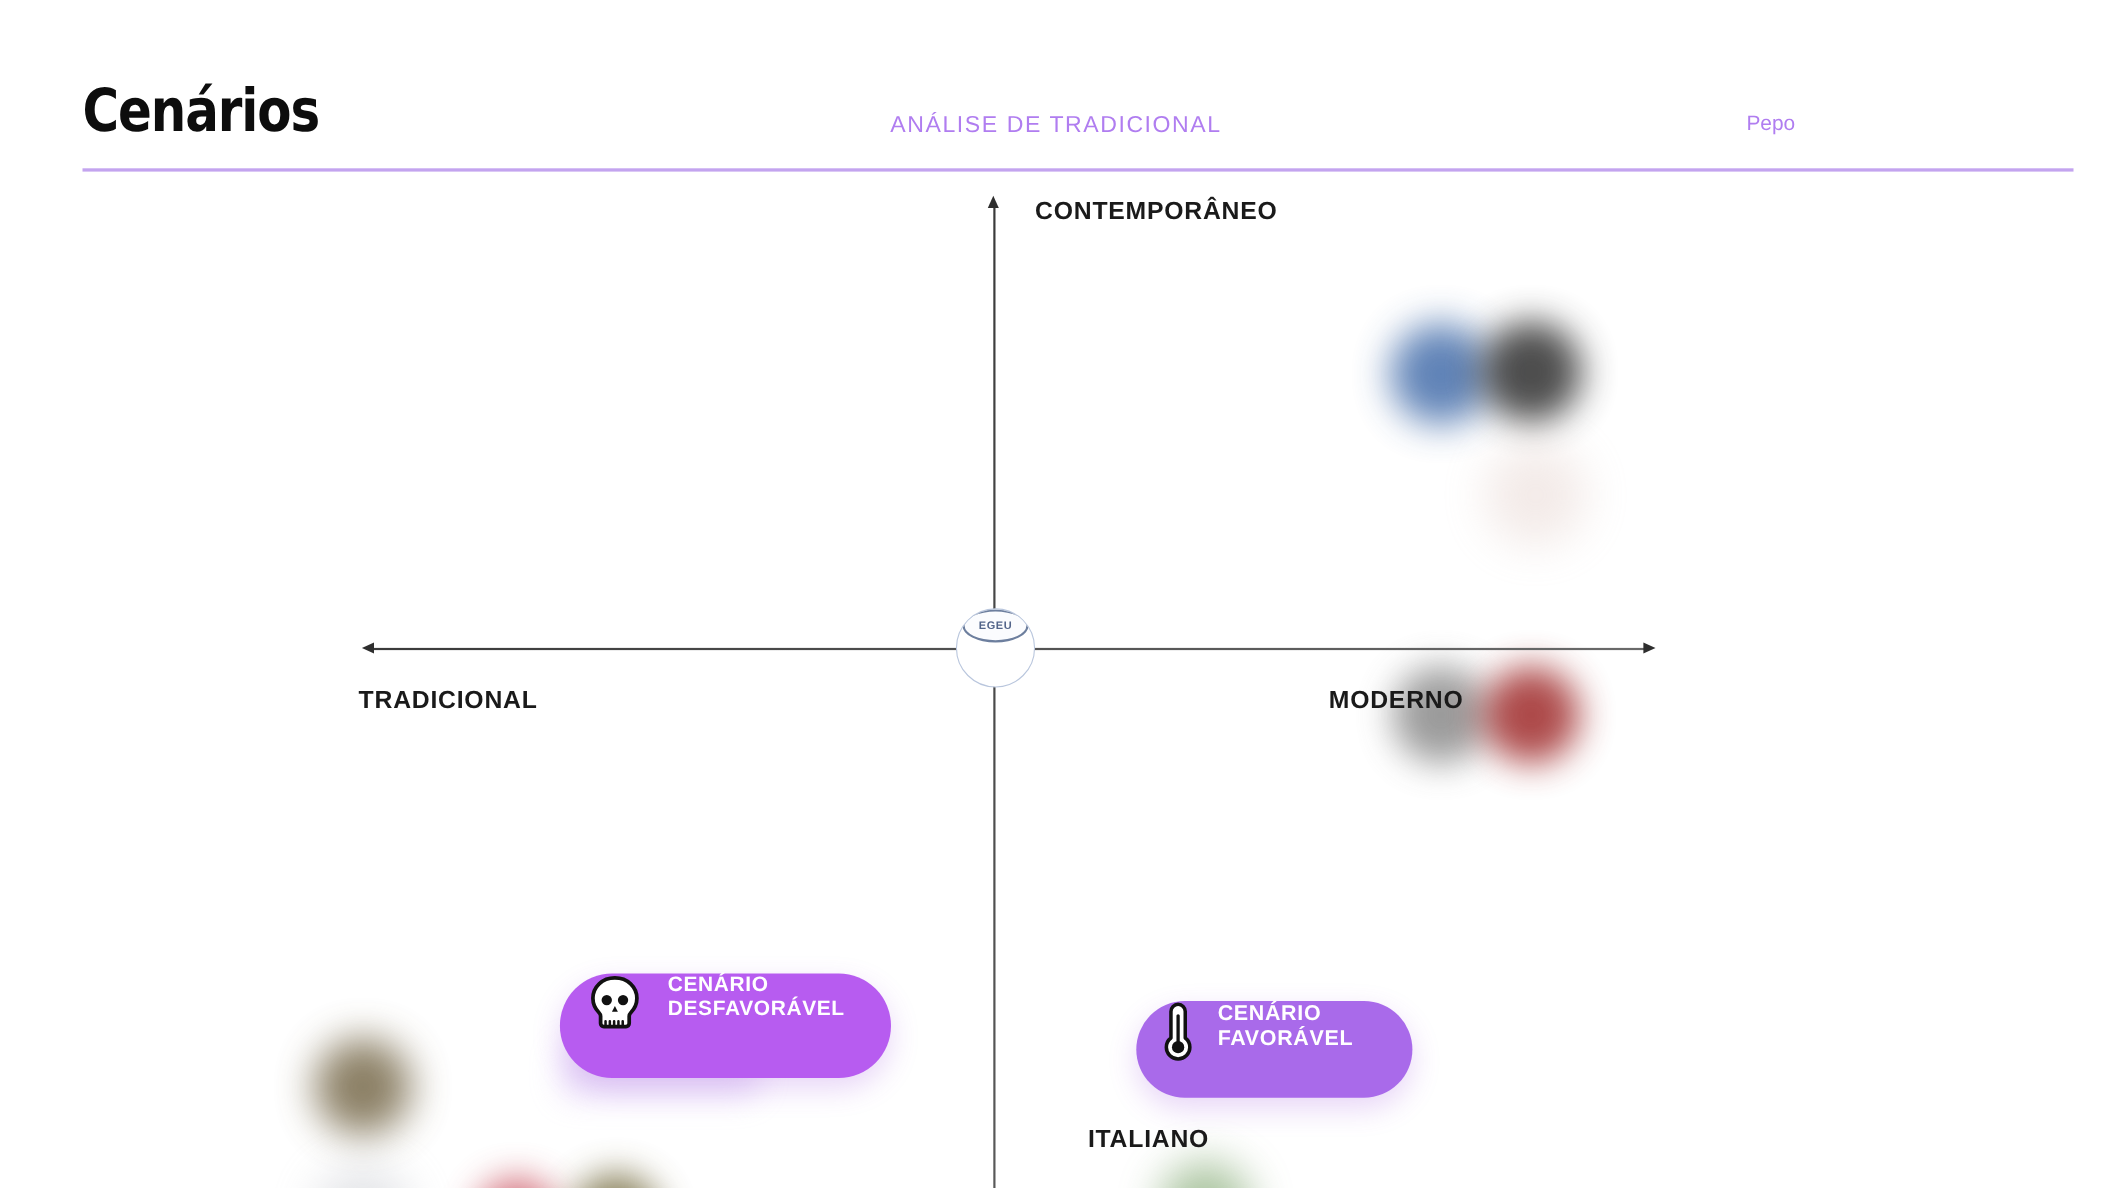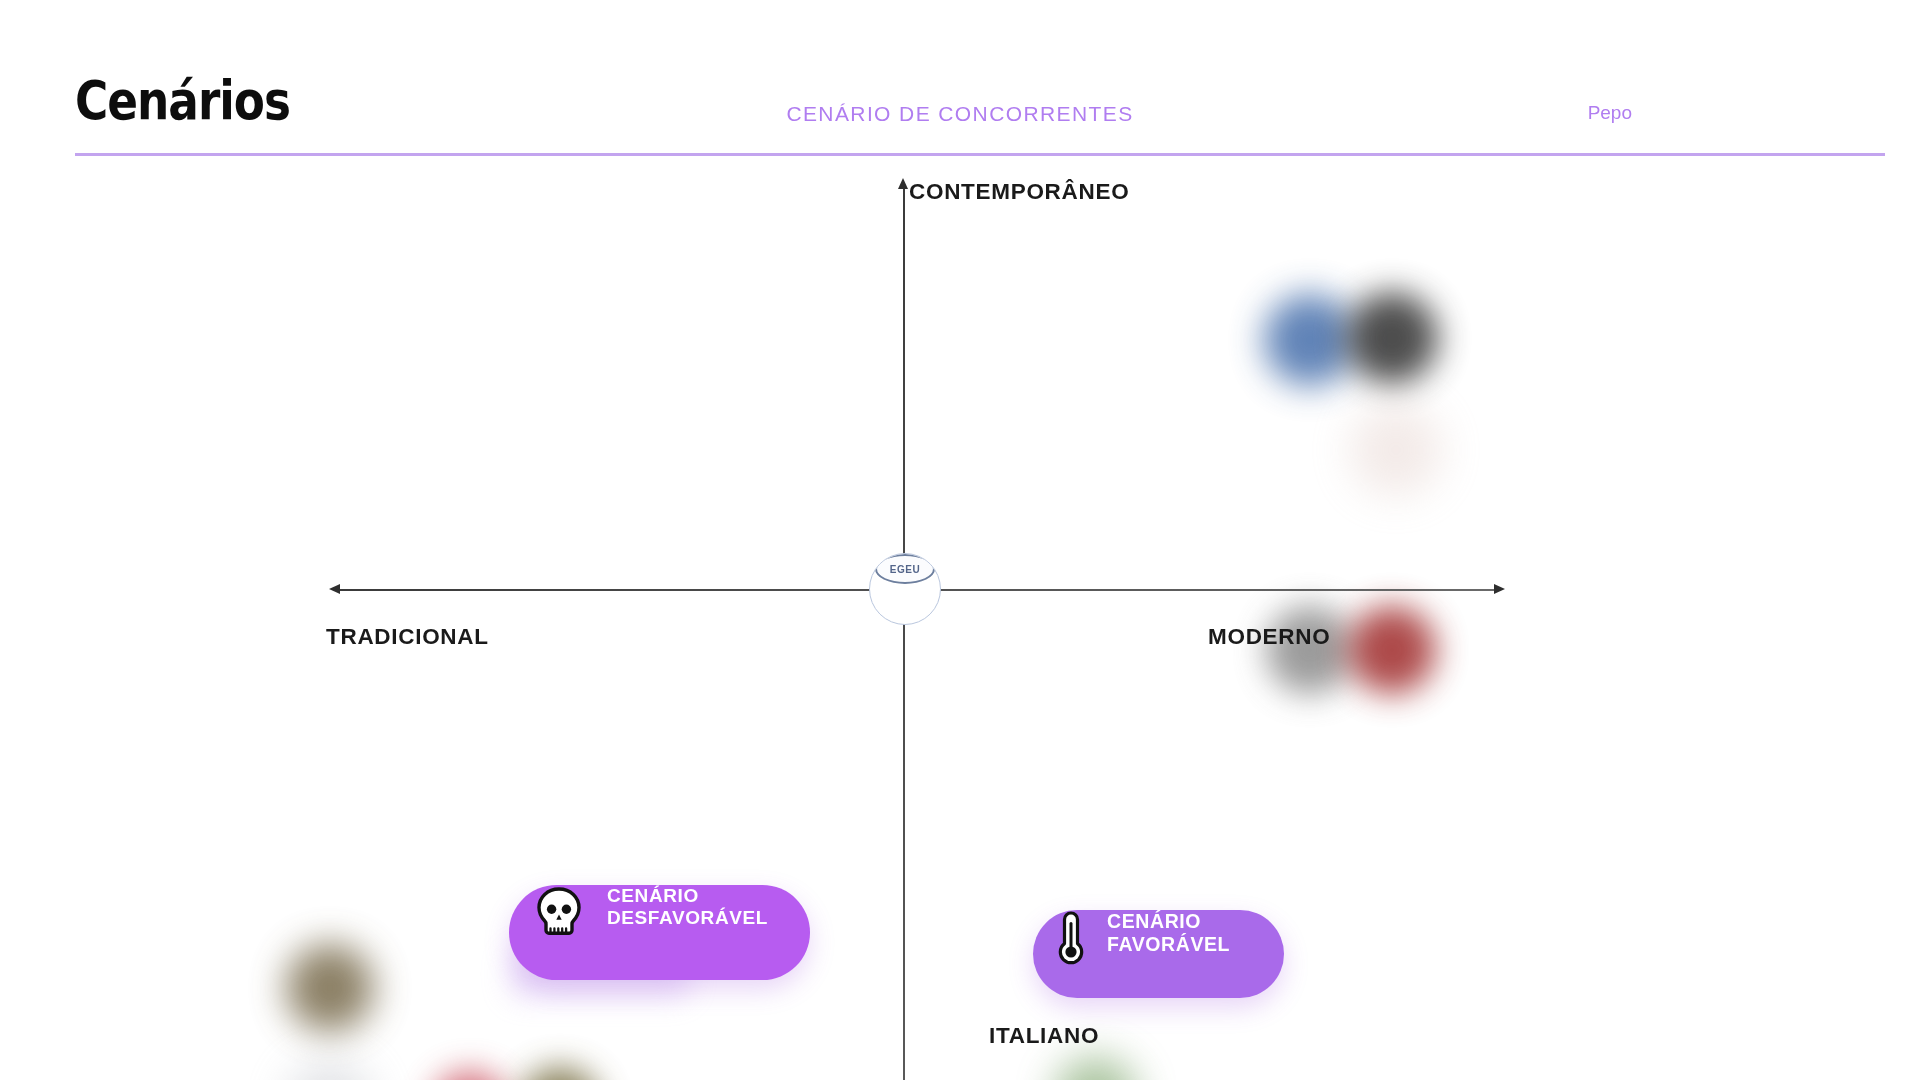--- a/index.html
+++ b/index.html
@@ -122,21 +122,21 @@
 
   
   .axis-label {
     position: absolute;
     font-size: 22.5px;
     font-weight: bold;
     letter-spacing: 0.7px;
     color: #1a1a1a;
     white-space: nowrap;
   }
-  #label-top    { left: 909px; top: 29px; }
+  #label-top    { left: 941px; top: 29px; }
   #label-bottom { left: 989px; top: 873px; }
   #label-left   { left: 326px; top: 474px; }
   #label-right  { left: 1208px; top: 474px; }
 
   
   #center-logo {
     position: absolute;
     left: 869px;
     top: 403px;
     width: 70px;
@@ -217,21 +217,21 @@
     filter: blur(14px);
   }
 </style>
 </head>
 <body>
 
 <div id="slide-header">
 
   <div id="page-title">Cenários</div>
 
-  <div id="header-subtitle">CENÁRIO DE CONCORRENTES</div>
+  <div id="header-subtitle">ANÁLISE DE TRADICIONAL</div>
 
   <div id="header-brand">Pepo</div>
 
   <div id="header-divider"></div>
 </div>
 
 <div id="matrix-canvas">
 
   <div id="blob-layer">
       <div class="logo-blob" style="left: 1264px; top: 144px; width: 92px; height: 92px; background: rgb(74, 114, 173); opacity: 0.88; filter: blur(17px);"></div>

